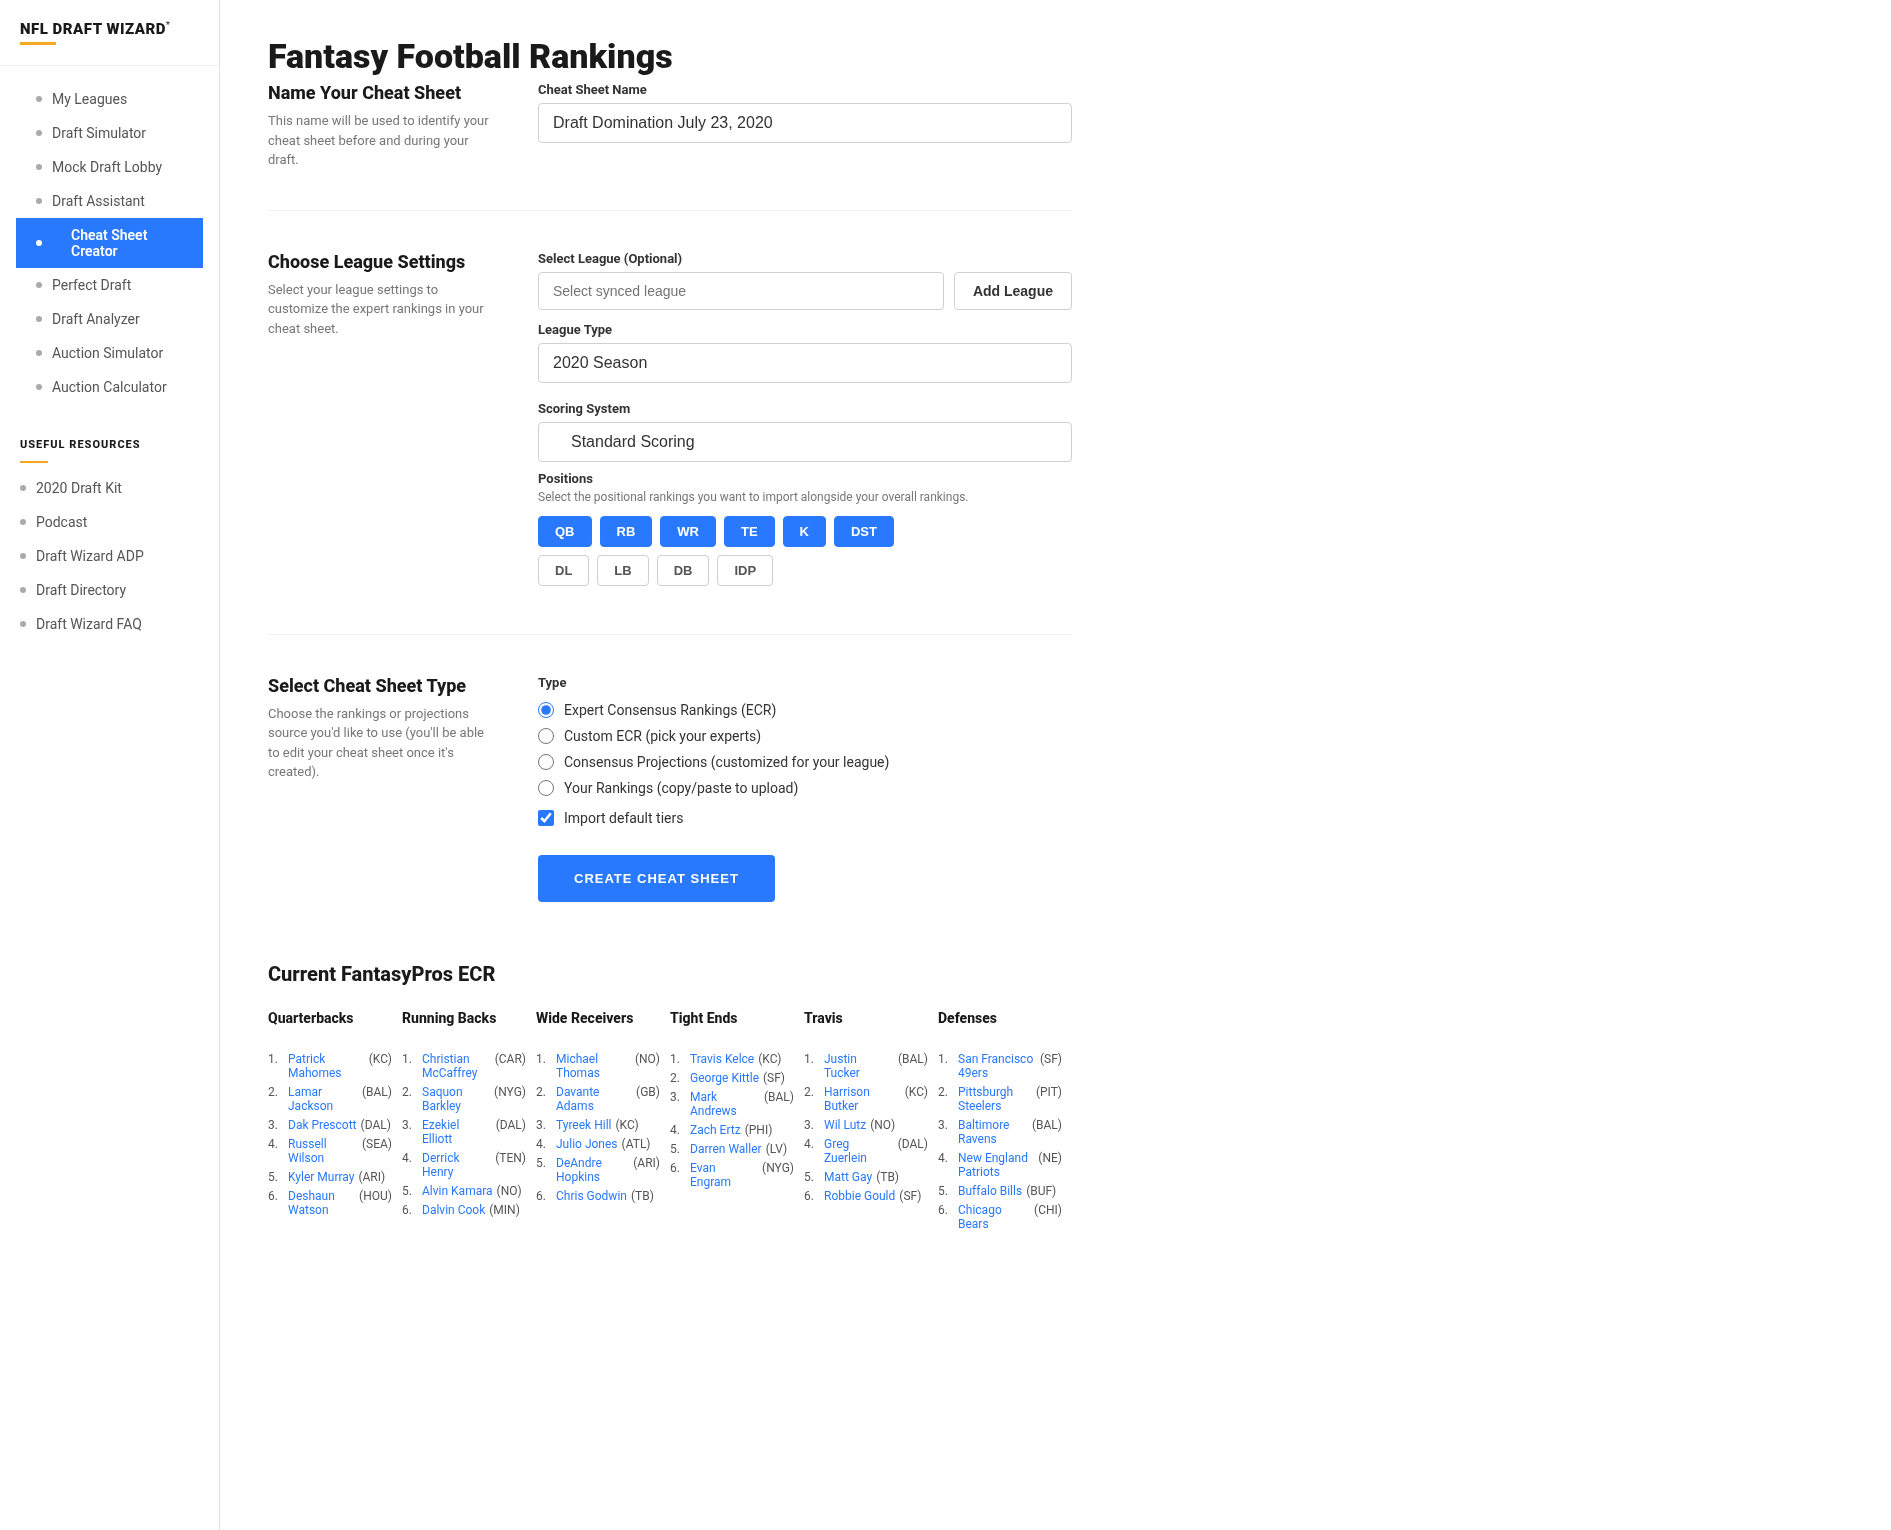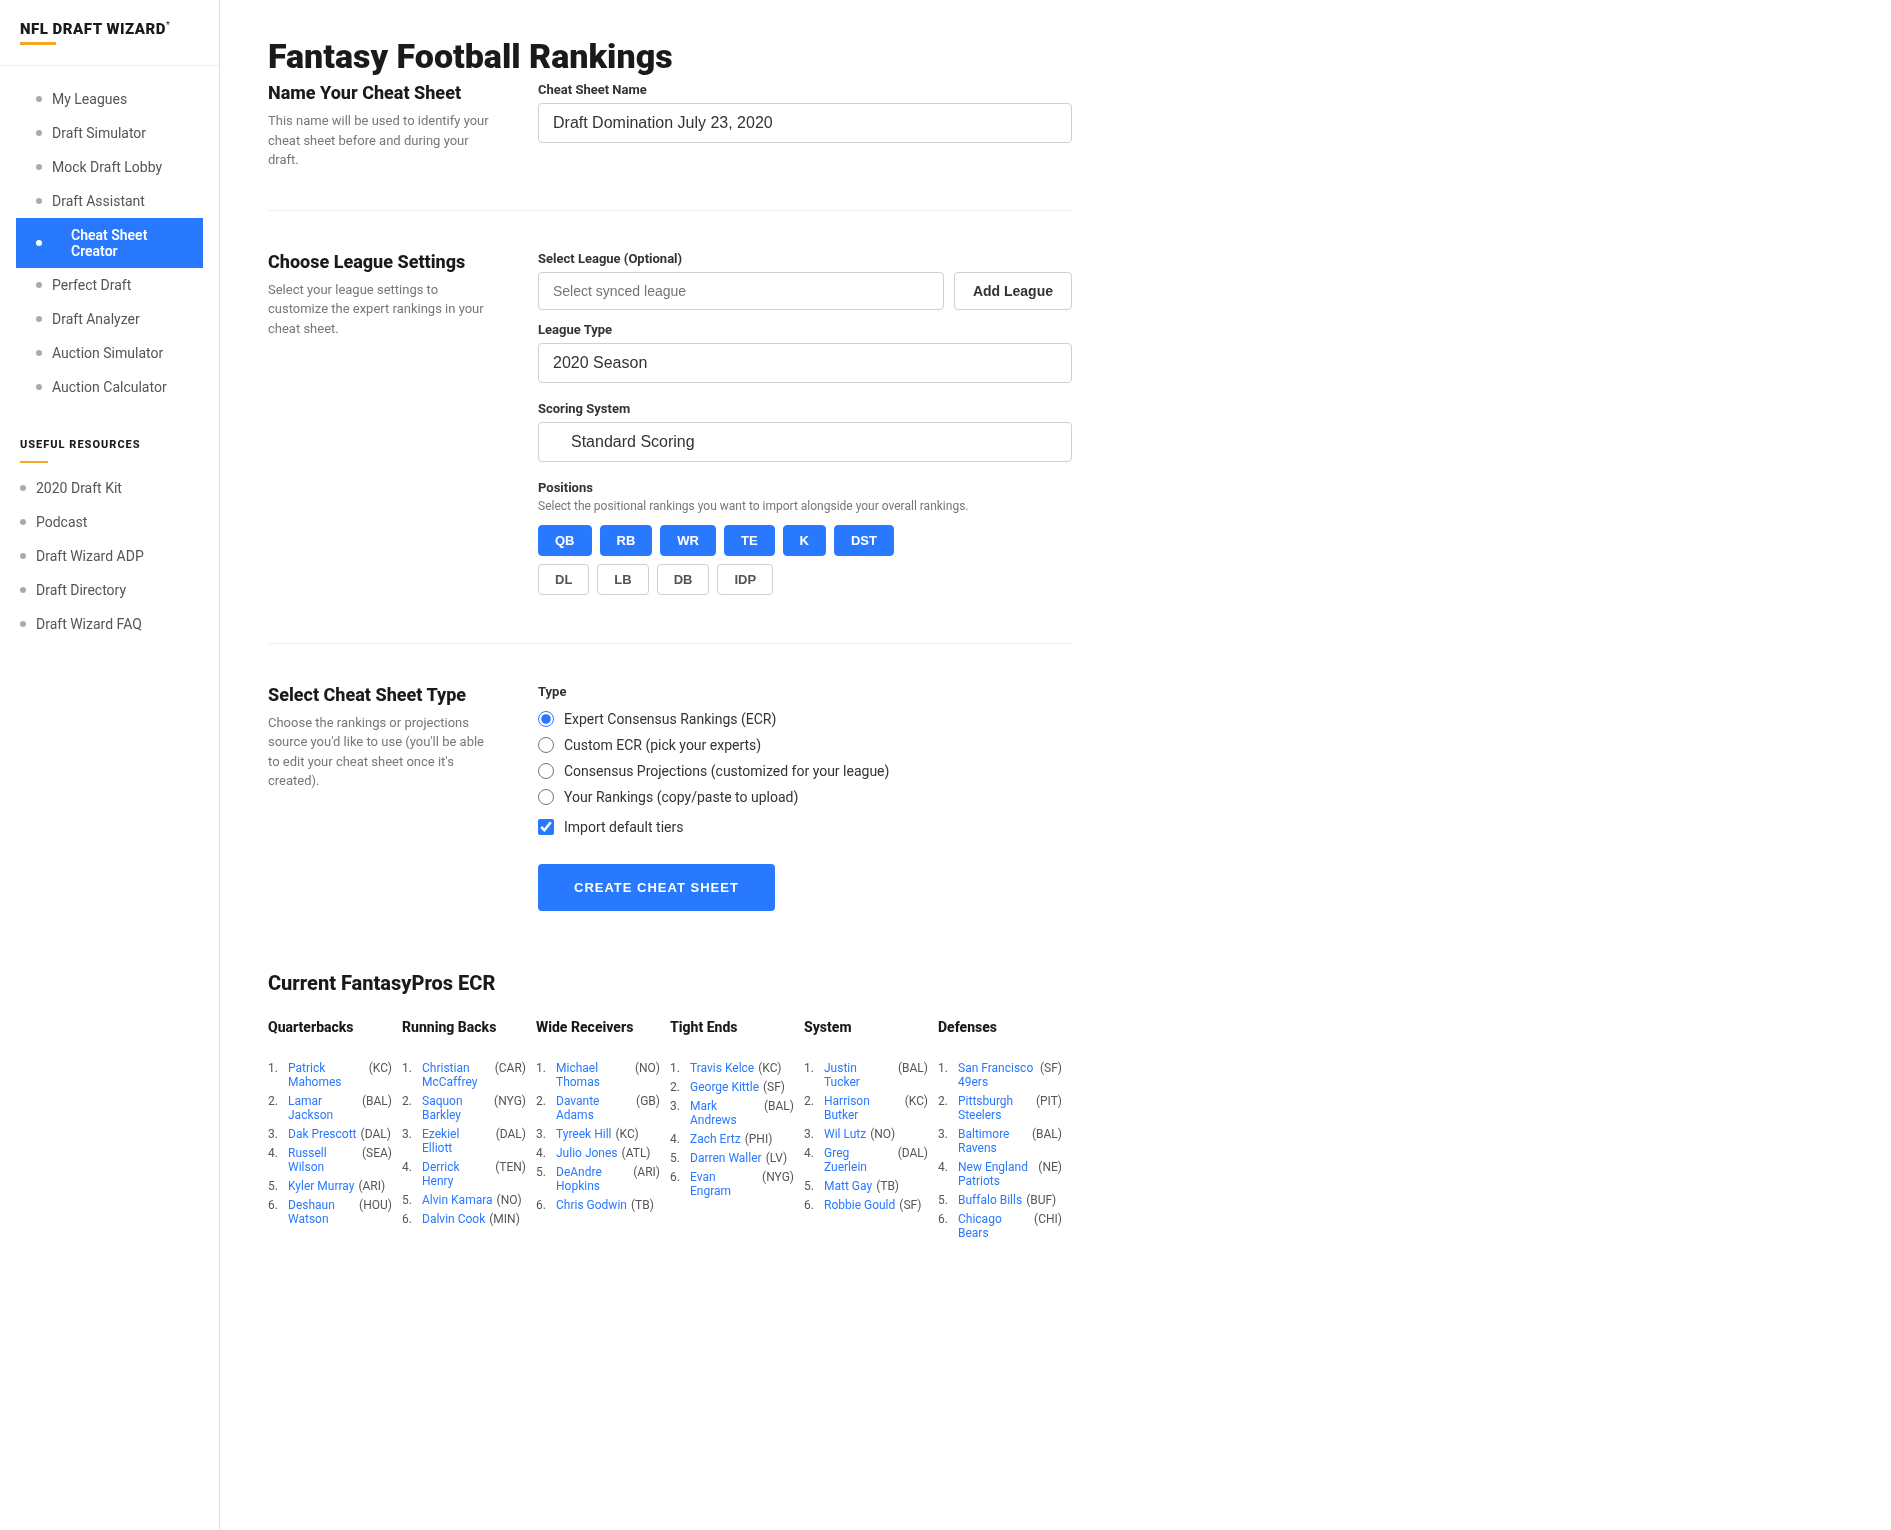--- a/index.html
+++ b/index.html
@@ -402,21 +402,21 @@
       </div>
       <div class="section-right">
         <div class="field-label">Select League (Optional)</div>
         <div class="league-select-row">
           <input class="league-select-input" type="text" placeholder="Select synced league" style="">
           <button class="add-league-btn">Add League</button>
         </div>
         <div class="field-label">League Type</div>
         <input class="field-input" type="text" value="2020 Season" style="">
         <div class="field-label">Scoring System</div>
-        <input class="field-input" type="text" style="margin-bottom: 18px; padding-left: 32px;" value="Standard Scoring">
+        <input class="field-input" type="text" style="margin-bottom: 9px; padding-left: 32px;" value="Standard Scoring">
         <div class="positions-label">Positions</div>
         <div class="positions-desc">Select the positional rankings you want to import alongside your overall rankings.</div>
         <div class="positions-row" id="positions-row-1">
             <button class="pos-btn active">QB</button>
             <button class="pos-btn active">RB</button>
             <button class="pos-btn active">WR</button>
             <button class="pos-btn active">TE</button>
             <button class="pos-btn active">K</button>
             <button class="pos-btn active">DST</button>
           </div>
@@ -600,21 +600,21 @@
                 <span class="team"> (LV)</span>
               </li>
               <li>
                 <span class="num">6.</span>
                 <a href="#">Evan Engram</a>
                 <span class="team"> (NYG)</span>
               </li>
             </ul>
           </div>
           <div class="ecr-col">
-            <div class="ecr-col-title">System</div>
+            <div class="ecr-col-title">Travis</div>
             <ul class="ecr-list">
               <li>
                 <span class="num">1.</span>
                 <a href="#">Justin Tucker</a>
                 <span class="team"> (BAL)</span>
               </li>
               <li>
                 <span class="num">2.</span>
                 <a href="#">Harrison Butker</a>
                 <span class="team"> (KC)</span>

